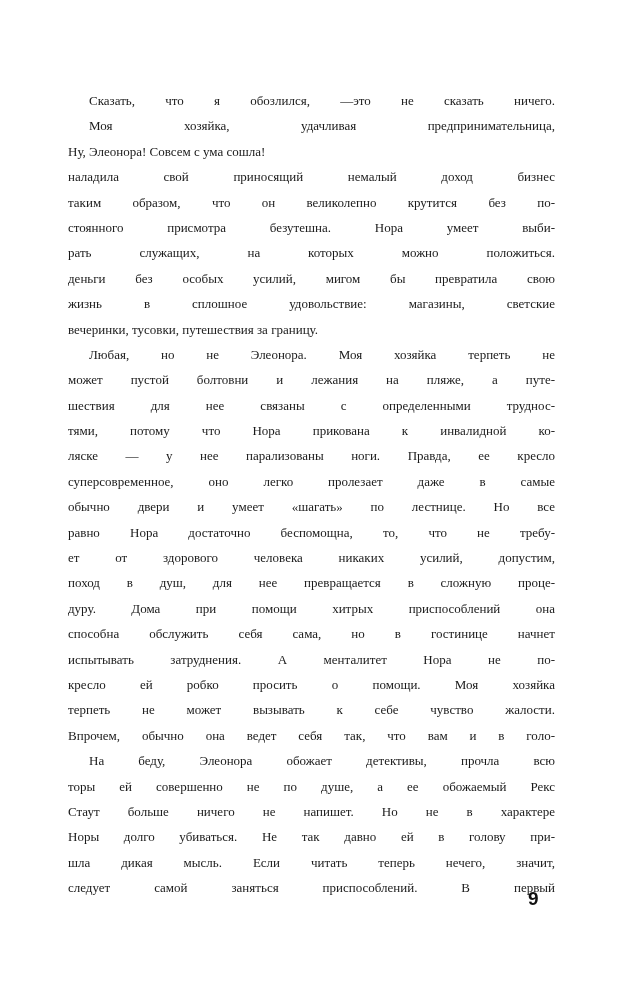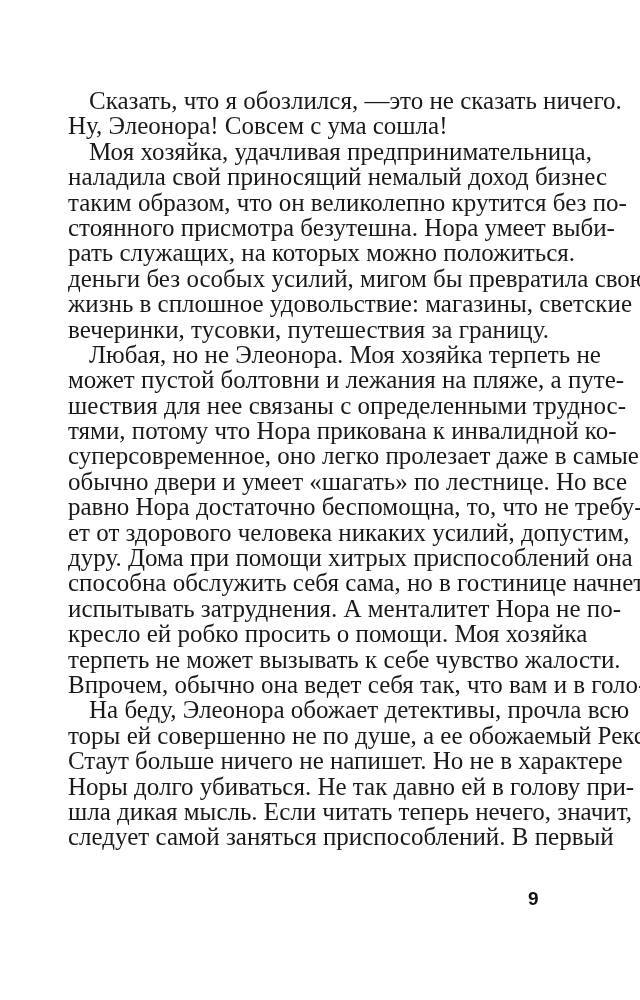--- a/index.html
+++ b/index.html
@@ -1,55 +1,57 @@
 <!DOCTYPE html>
 <html><head>
 <meta charset="utf-8">
 <style>
   html, body { margin: 0; padding: 0; background: #ffffff; }
   body { width: 640px; height: 1000px; position: relative; overflow: hidden; }
   .page {
     position: absolute; left: 68px; top: 88px; width: 487px;
     font-family: "Liberation Serif", "DejaVu Serif", serif;
-    font-size: 25px; line-height: 25.4px; color: #1a1a1a;
+    font-size: 13px; line-height: 25.4px; color: #1a1a1a;
   }
   .line {
     display: block; white-space: nowrap; text-align: justify;
     text-align-last: justify; height: 25.4px; overflow: visible;
   }
   .line.indent { padding-left: 21px; }
   .line.last { text-align-last: left; }
   .page-number {
     position: absolute; left: 528px; top: 888px;
     font-family: "Liberation Sans", "DejaVu Sans", sans-serif;
     font-weight: bold; font-size: 19px; color: #111111;
   }
 </style>
 </head>
 <body>
 
 <div class="page" id="page-body">
     <span class="line indent">Сказать, что я обозлился, —это не сказать ничего.</span>
+    <span class="line indent">Моя хозяйка, удачливая предпринимательница,</span>
     <span class="line last">Ну, Элеонора! Совсем с ума сошла!</span>
-    <span class="line indent">Моя хозяйка, удачливая предпринимательница,</span>
     <span class="line">наладила свой приносящий немалый доход бизнес</span>
     <span class="line">таким образом, что он великолепно крутится без по-</span>
     <span class="line">стоянного присмотра безутешна. Нора умеет выби-</span>
     <span class="line">рать служащих, на которых можно положиться.</span>
     <span class="line">деньги без особых усилий, мигом бы превратила свою</span>
     <span class="line">жизнь в сплошное удовольствие: магазины, светские</span>
     <span class="line last">вечеринки, тусовки, путешествия за границу.</span>
     <span class="line indent">Любая, но не Элеонора. Моя хозяйка терпеть не</span>
     <span class="line">может пустой болтовни и лежания на пляже, а путе-</span>
     <span class="line">шествия для нее связаны с определенными труднос-</span>
     <span class="line">тями, потому что Нора прикована к инвалидной ко-</span>
+    <span class="line">ляске — у нее парализованы ноги. Правда, ее кресло</span>
     <span class="line">суперсовременное, оно легко пролезает даже в самые</span>
     <span class="line">обычно двери и умеет «шагать» по лестнице. Но все</span>
     <span class="line">равно Нора достаточно беспомощна, то, что не требу-</span>
     <span class="line">ет от здорового человека никаких усилий, допустим,</span>
+    <span class="line">поход в душ, для нее превращается в сложную проце-</span>
     <span class="line">дуру. Дома при помощи хитрых приспособлений она</span>
     <span class="line">способна обслужить себя сама, но в гостинице начнет</span>
     <span class="line">испытывать затруднения. А менталитет Нора не по-</span>
     <span class="line">кресло ей робко просить о помощи. Моя хозяйка</span>
     <span class="line">терпеть не может вызывать к себе чувство жалости.</span>
     <span class="line">Впрочем, обычно она ведет себя так, что вам и в голо-</span>
     <span class="line indent">На беду, Элеонора обожает детективы, прочла всю</span>
     <span class="line">торы ей совершенно не по душе, а ее обожаемый Рекс</span>
     <span class="line">Стаут больше ничего не напишет. Но не в характере</span>
     <span class="line">Норы долго убиваться. Не так давно ей в голову при-</span>

